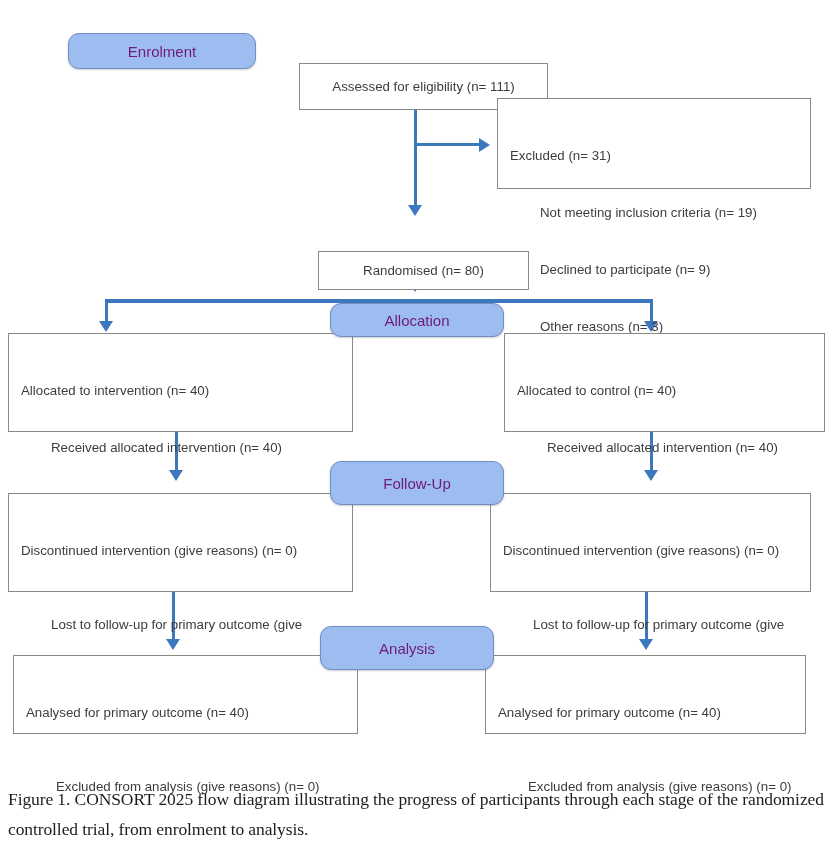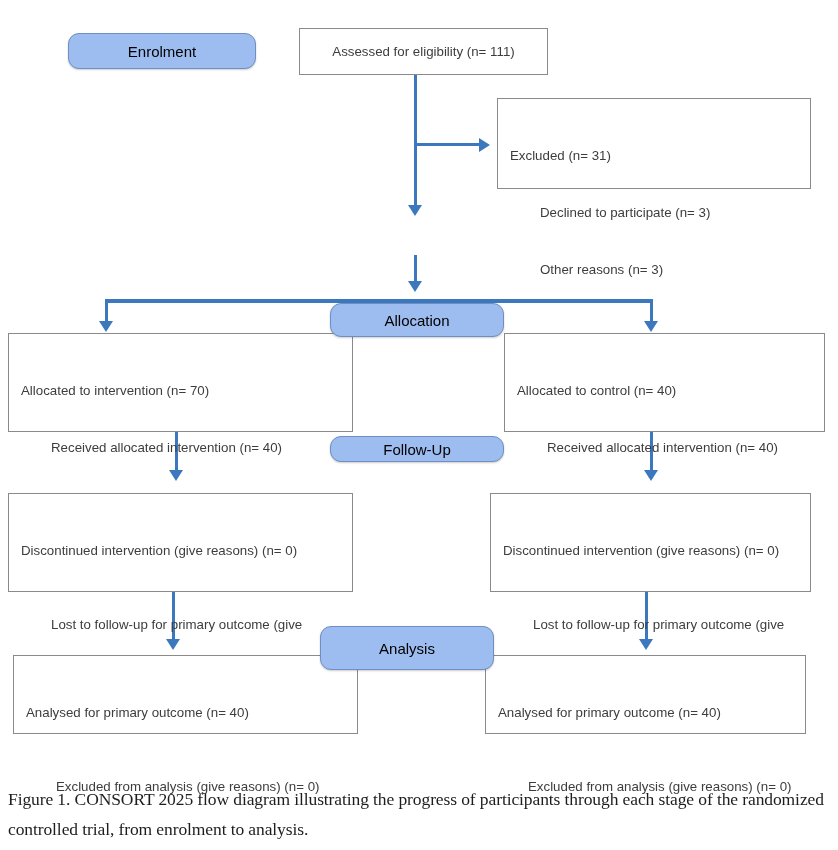--- a/index.html
+++ b/index.html
@@ -33,35 +33,36 @@
     color: #3d3d3d;
     white-space: pre-wrap;
     z-index: 3;
   }
   .flow-box.centered {
     display: flex;
     align-items: center;
     justify-content: center;
     padding: 14px;
     white-space: nowrap;
+    margin-top: 35px;
   }
   .flow-box .ln { display: block; }
   .flow-box .ln.indent { padding-left: 30px; }
   .flow-box .ln.gap { margin-top: 17px; margin-left: 30px; }
 
   
   .stage-pill {
     background: #9dbdf0;
     border: 1.3px solid #6f8ec4;
     border-radius: 11px;
     display: flex;
     align-items: center;
     justify-content: center;
     font-size: 15px;
-    color: #000000;
+    color: #701a75;
     box-shadow: 0 1px 2px rgba(0,0,0,0.20);
     z-index: 6;
   }
   .stage-pill.enrolment { font-size: 15px; }
 
   
   .v-line {
     background: #3c78bd;
     width: 3px;
     z-index: 2;
@@ -110,61 +111,65 @@
   </div>
 
   <div class="abs v-line" style="left:414px; top:75px; height:133px;"></div>
   <div class="abs arrow-down" style="left:408px; top:205px;"></div>
 
   <div class="abs h-line" style="left:417px; top:143px; width:64px;"></div>
   <div class="abs arrow-right" style="left:479px; top:138px;"></div>
 
   <div class="abs flow-box" style="left:497px; top:98px; width:314px; height:91px;">
     <span class="ln">Excluded (n= 31)</span>
-    <span class="ln indent">Declined to participate (n= 3)</span>
+    <span class="ln indent">Not meeting inclusion criteria (n= 19)</span>
+    <span class="ln indent">Declined to participate (n= 9)</span>
     <span class="ln indent">Other reasons (n= 3)</span>
   </div>
 
+  <div class="abs flow-box centered" style="left:318px; top:216px; width:211px; height:39px;">
+    <span>Randomised (n= 80)</span>
+  </div>
 
   <div class="abs v-line" style="left:414px; top:255px; height:29px;"></div>
   <div class="abs arrow-down" style="left:408px; top:281px;"></div>
 
   <div class="abs h-line thick" style="left:105px; top:299px; width:548px;"></div>
 
   <div class="abs v-line" style="left:105px; top:299px; height:25px;"></div>
   <div class="abs arrow-down" style="left:99px; top:321px;"></div>
 
   <div class="abs v-line" style="left:650px; top:299px; height:25px;"></div>
   <div class="abs arrow-down" style="left:644px; top:321px;"></div>
 
   <div class="abs stage-pill" style="left:330px; top:303px; width:174px; height:34px;">
     <span>Allocation</span>
   </div>
 
   <div class="abs flow-box" style="left:8px; top:333px; width:345px; height:99px;">
-    <span class="ln">Allocated to intervention (n= 70)</span>
+    <span class="ln">Allocated to intervention (n= 40)</span>
     <span class="ln indent">Received allocated intervention (n= 40)</span>
     <span class="ln indent">Did not receive allocated intervention</span>
     <span class="ln">(give reasons) (n= 0)</span>
   </div>
 
   <div class="abs flow-box" style="left:504px; top:333px; width:321px; height:99px;">
     <span class="ln">Allocated to control (n= 40)</span>
     <span class="ln indent">Received allocated intervention (n= 40)</span>
     <span class="ln indent">Did not receive allocated intervention</span>
     <span class="ln">(give reasons) (n= 0)</span>
   </div>
 
   <div class="abs v-line" style="left:175px; top:432px; height:41px;"></div>
   <div class="abs arrow-down" style="left:169px; top:470px;"></div>
 
   <div class="abs v-line" style="left:650px; top:432px; height:41px;"></div>
   <div class="abs arrow-down" style="left:644px; top:470px;"></div>
 
-  <div class="abs stage-pill" style="left:330px; top:436px; width:174px; height:26px;justify-content:center;">
+  <div class="abs stage-pill" style="left:330px; top:461px; width:174px; height:44px;justify-content:center;">
     <span>Follow-Up</span>
   </div>
 
   <div class="abs flow-box" style="left:8px; top:493px; width:345px; height:99px;">
     <span class="ln">Discontinued intervention (give reasons) (n= 0)</span>
     <span class="ln gap">Lost to follow-up for primary outcome (give</span>
     <span class="ln">reasons) (n= 0):</span>
   </div>
 
   <div class="abs flow-box" style="left:490px; top:493px; width:321px; height:99px;">

